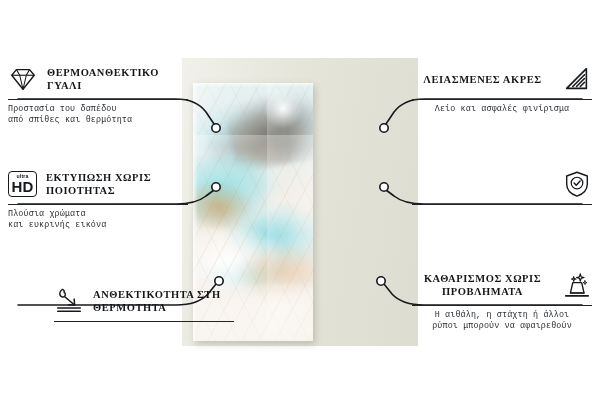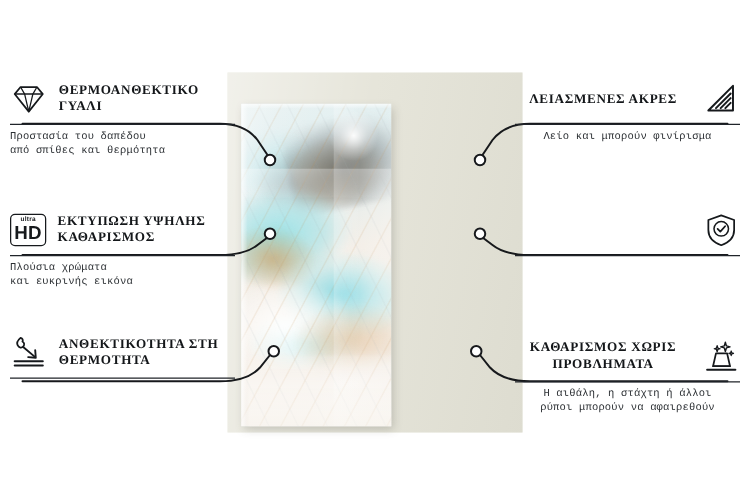--- a/index.html
+++ b/index.html
@@ -200,27 +200,27 @@
     <div class="feat-rule"></div>
     <div class="feat-desc">Προστασία του δαπέδου<br>από σπίθες και θερμότητα</div>
   </div>
 
   <div class="feat left" style="top:167px;">
     <div class="feat-head">
       <div class="hdbox">
         <span class="u">ultra</span>
         <span class="h">HD</span>
       </div>
-      <div class="feat-title">ΕΚΤΥΠΩΣΗ ΥΨΗΛΗΣ ΚΑΘΑΡΙΣΜΟΣ</div>
+      <div class="feat-title">ΕΚΤΥΠΩΣΗ ΧΩΡΙΣ ΠΟΙΟΤΗΤΑΣ</div>
     </div>
     <div class="feat-rule"></div>
     <div class="feat-desc">Πλούσια χρώματα<br>και ευκρινής εικόνα</div>
   </div>
 
-  <div class="feat left" style="top:265px;">
+  <div class="feat left" style="top:284px;margin-left:46px;">
     <div class="feat-head">
       <svg class="icon" viewBox="0 0 32 32">
         <g fill="none" stroke="#16191c" stroke-width="1.5" stroke-linecap="round" stroke-linejoin="round">
           <path d="M9,3.5 C6.4,5.6 5.6,8 6.6,10 C7.6,12 10,12.4 11.4,10.8 C12.6,9.4 12.2,7.6 10.6,6.6 C11.4,5.4 10.8,4.2 9,3.5 Z"></path>
           <path d="M11.5,11.5 L21,19.5" stroke-width="1.6"></path>
           <path d="M21.5,14 L22,20.5 L15.5,20" stroke-width="1.6"></path>
           <path d="M4,23.5 L28,23.5" stroke-width="1.7"></path>
           <path d="M4,27 L28,27" stroke-width="1.7"></path>
         </g>
       </svg>
@@ -235,21 +235,21 @@
         <g fill="none" stroke="#16191c" stroke-width="1.6" stroke-linecap="round" stroke-linejoin="round">
           <path d="M5,26 L26,26 L26,5 Z" stroke-width="1.7"></path>
           <path d="M11.5,24 L24,11.5" stroke-width="1.7"></path>
           <path d="M15.5,24 L24,15.5" stroke-width="1.7"></path>
           <path d="M19.5,24 L24,19.5" stroke-width="1.7"></path>
         </g>
       </svg>
       <div class="feat-title">ΛΕΙΑΣΜΕΝΕΣ ΑΚΡΕΣ</div>
     </div>
     <div class="feat-rule"></div>
-    <div class="feat-desc">Λείο και μπορούν φινίρισμα</div>
+    <div class="feat-desc">Λείο και ασφαλές φινίρισμα</div>
   </div>
 
   <div class="feat right" style="top:167px;">
     <div class="feat-head">
       <svg class="icon" viewBox="0 0 32 32">
         <g fill="none" stroke="#16191c" stroke-width="1.5" stroke-linecap="round" stroke-linejoin="round">
           <path d="M16,3.5 L27,7.5 L27,16 C27,22.5 22.2,26.8 16,29 C9.8,26.8 5,22.5 5,16 L5,7.5 Z"></path>
           <circle cx="16" cy="15" r="6.2" stroke-width="1.3"></circle>
           <path d="M12.9,15 L15.2,17.4 L19.3,12.8" stroke-width="1.5"></path>
         </g>

